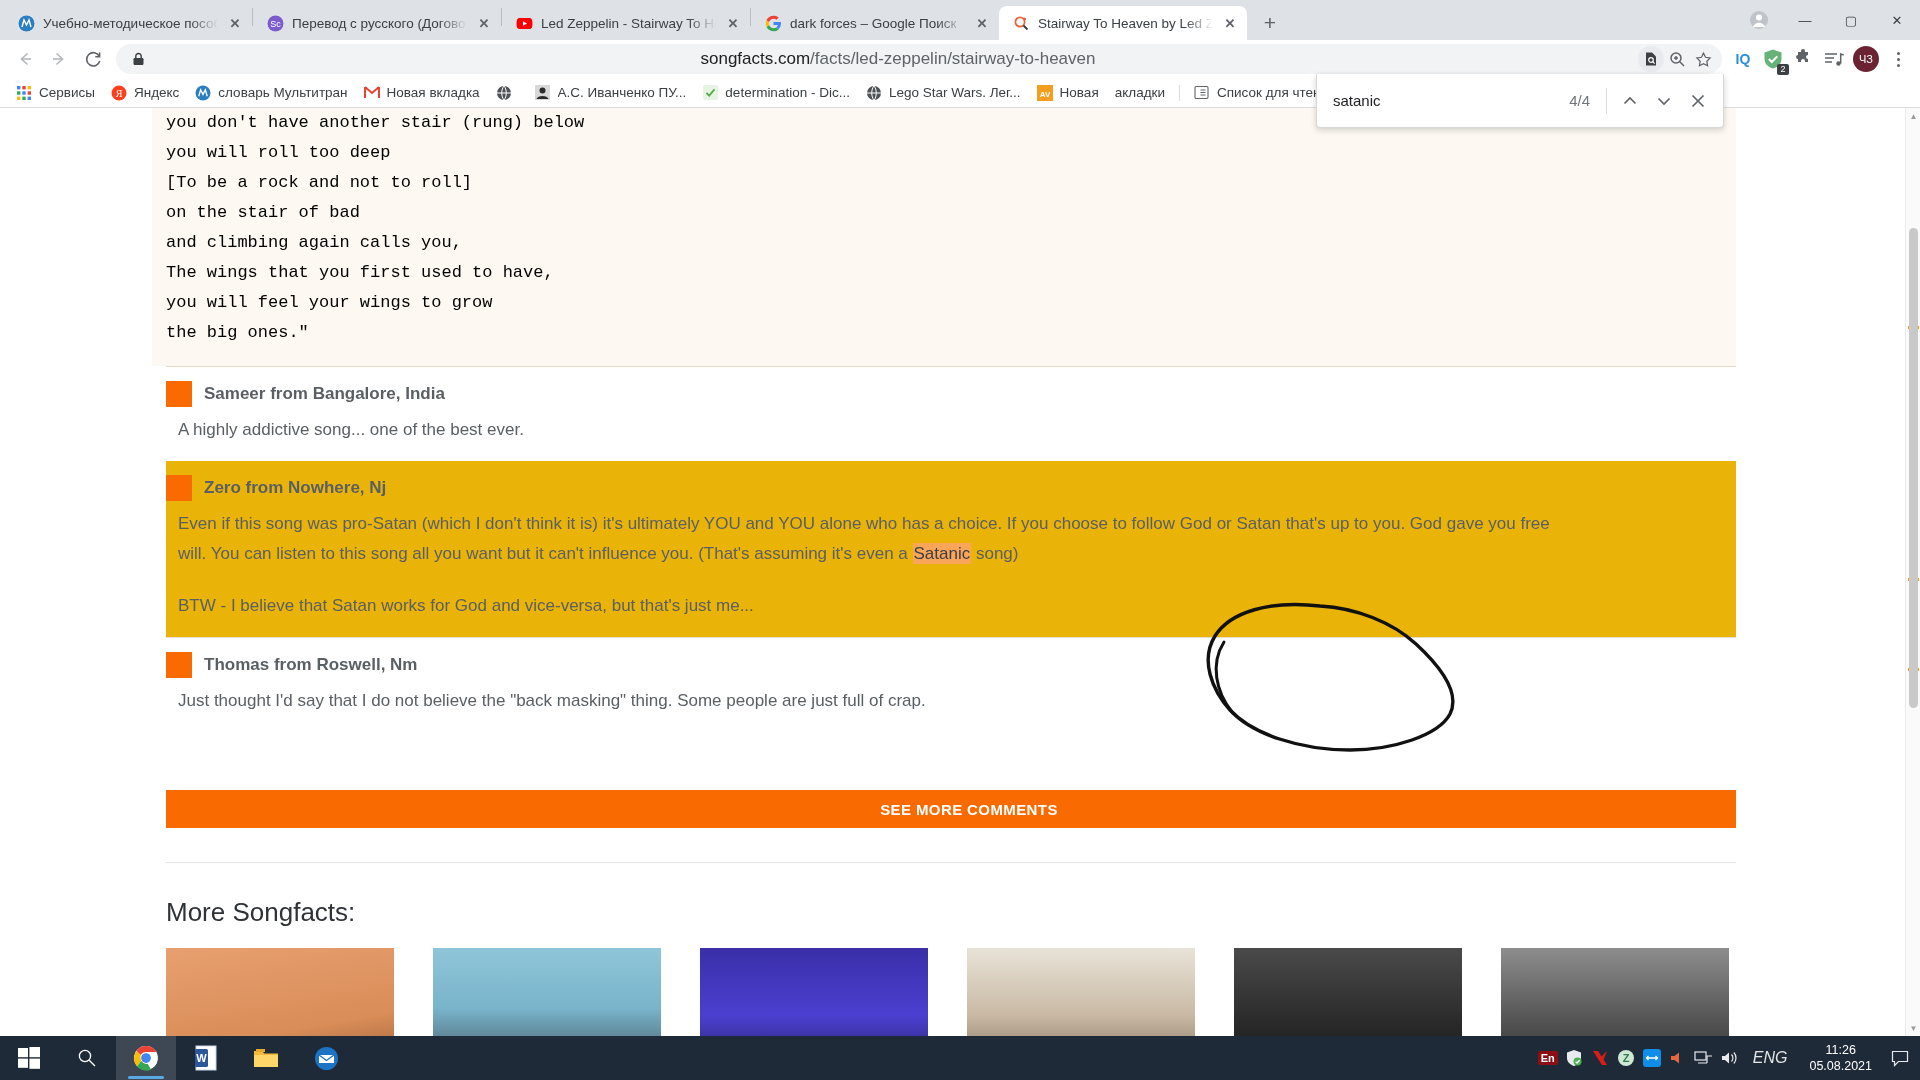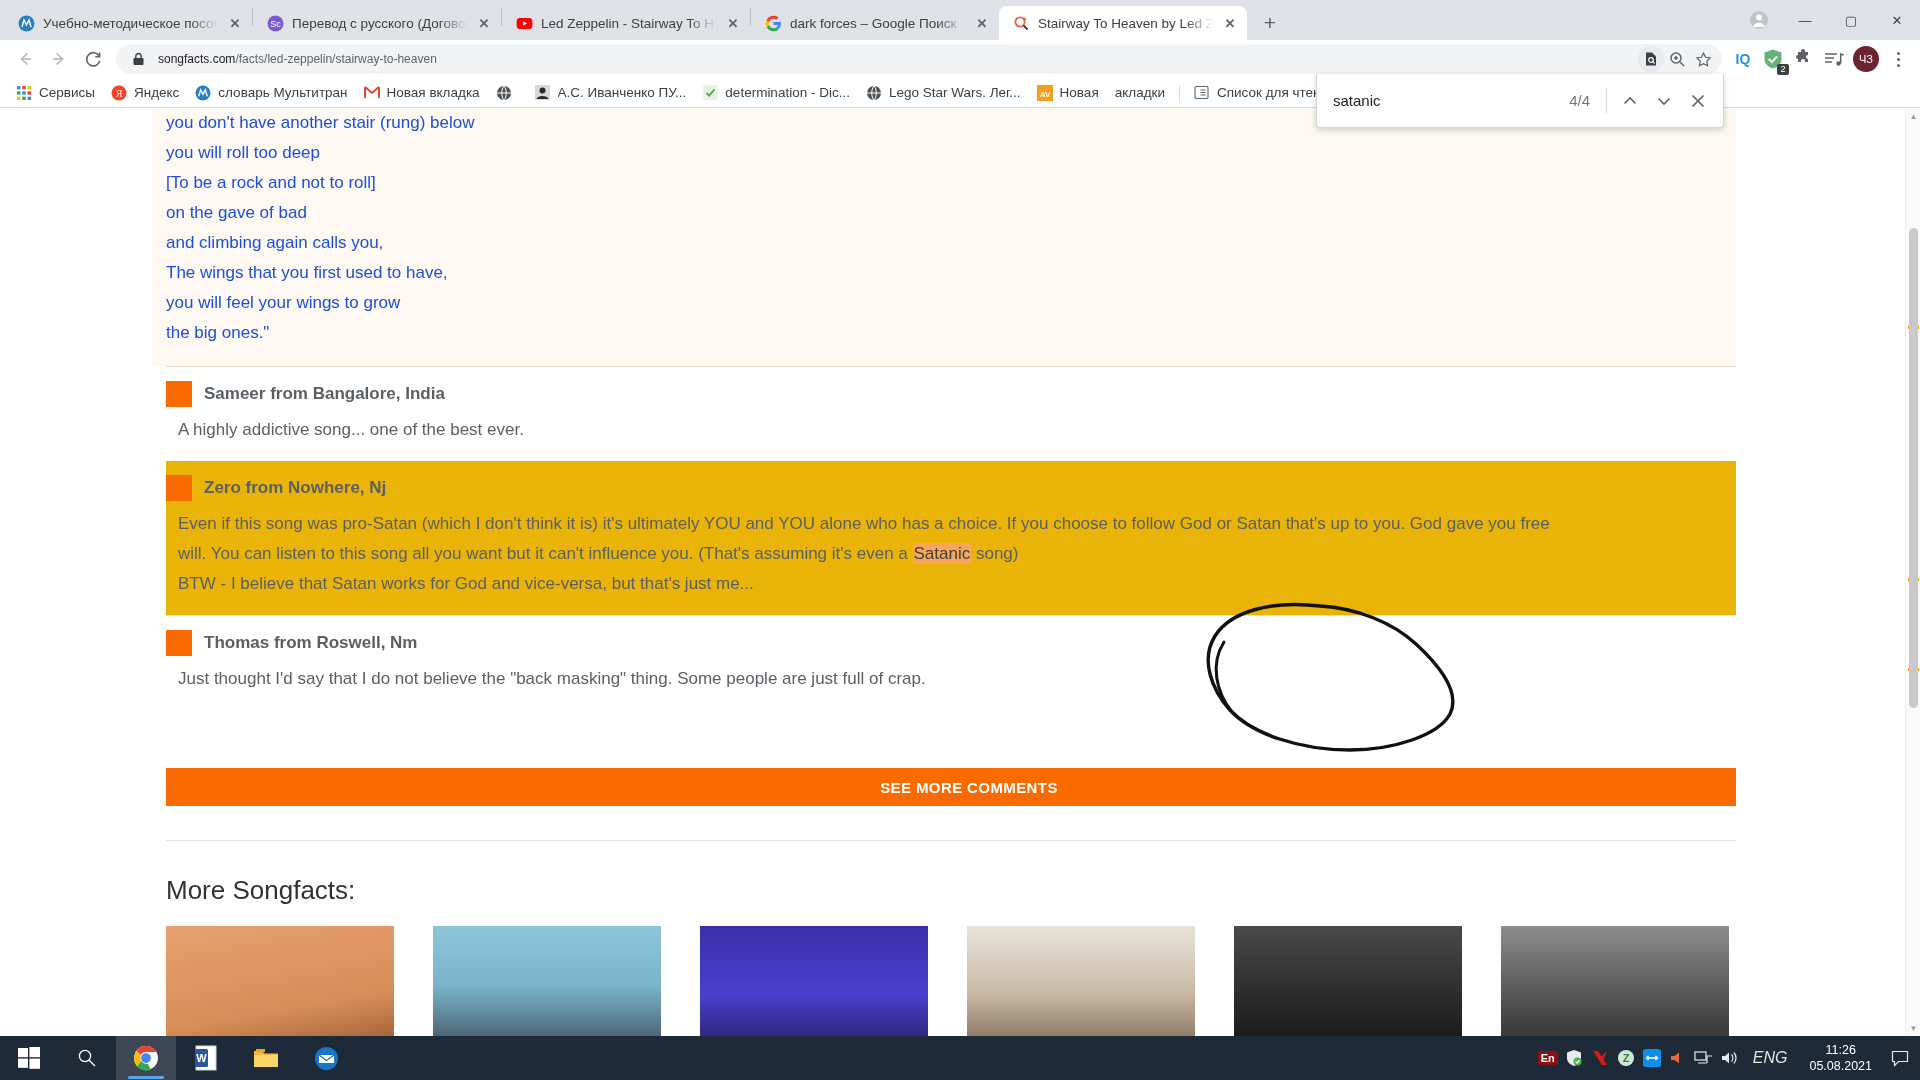--- a/index.html
+++ b/index.html
@@ -119,25 +119,26 @@
     border-radius: 16px;
     display: flex;
     align-items: center;
     padding: 0 6px 0 14px;
     margin: 0 6px;
     min-width: 0;
   }
   #omnibox .lock { flex: 0 0 16px; display:flex; align-items:center; justify-content:center; }
   #url {
     flex: 1 1 auto;
-    font-size: 12px;
+    font-size: 17px;
     color: #202124;
     padding-left: 12px;
     white-space: nowrap;
     overflow: hidden;
+    text-align: center;
   }
   #url .dim { color: #5f6368; }
   .omni-icon {
     width: 26px; height: 26px; flex: 0 0 26px;
     display: flex; align-items: center; justify-content: center;
     color: #5f6368;
     border-radius: 50%;
   }
   .omni-icon.highlighted { background: #e8eaed; }
   .ext-icon {
@@ -258,23 +259,24 @@
   }
 
   .lyricbox {
     background: #fdf9f2;
     padding: 0 14px 18px 14px;
     margin-left: -14px;
     width: 1584px;
   }
   .lyricline {
     font-size: 17px;
-    color: #1d4ed8;
+    color: #000000;
     line-height: 30px;
     white-space: pre;
+    font-family: Liberation Mono, monospace;
   }
 
   .divider { height: 1px; background: #e7ddc8; width: 1570px; }
 
   .comment { position: relative; }
   .comment.tinted { background: #eab308; }
   .comment-head {
     display: flex;
     align-items: center;
     gap: 12px;
@@ -291,21 +293,21 @@
     color: #5a5f64;
   }
   .comment-body {
     font-size: 17px;
     color: #5a5f64;
     line-height: 30px;
     padding: 2px 0 16px 12px;
     max-width: 1400px;
   }
   .comment-body p { margin: 0; }
-  .comment-body p + p { }
+  .comment-body p + p { margin-top: 22px; }
   mark.findhit {
     background: #f9a65a;
     color: #3b3f43;
     padding: 1px 1px;
   }
 
   #see-more {
     margin: 58px 0 0 0;
     width: 1570px;
     height: 38px;
@@ -738,21 +740,21 @@
   </div>
 
   <div id="viewport">
     <div id="page">
       <div class="content-wrap">
 
         <div class="lyricbox">
           <div class="lyricline">you don't have another stair (rung) below</div>
           <div class="lyricline">you will roll too deep</div>
           <div class="lyricline">[To be a rock and not to roll]</div>
-          <div class="lyricline">on the gave of bad</div>
+          <div class="lyricline">on the stair of bad</div>
           <div class="lyricline">and climbing again calls you,</div>
           <div class="lyricline">The wings that you first used to have,</div>
           <div class="lyricline">you will feel your wings to grow</div>
           <div class="lyricline">the big ones."</div>
         </div>
         <div class="divider"></div>
 
         <div class="comment">
           <div class="comment-head">
             <span class="avatar-sq"></span>

